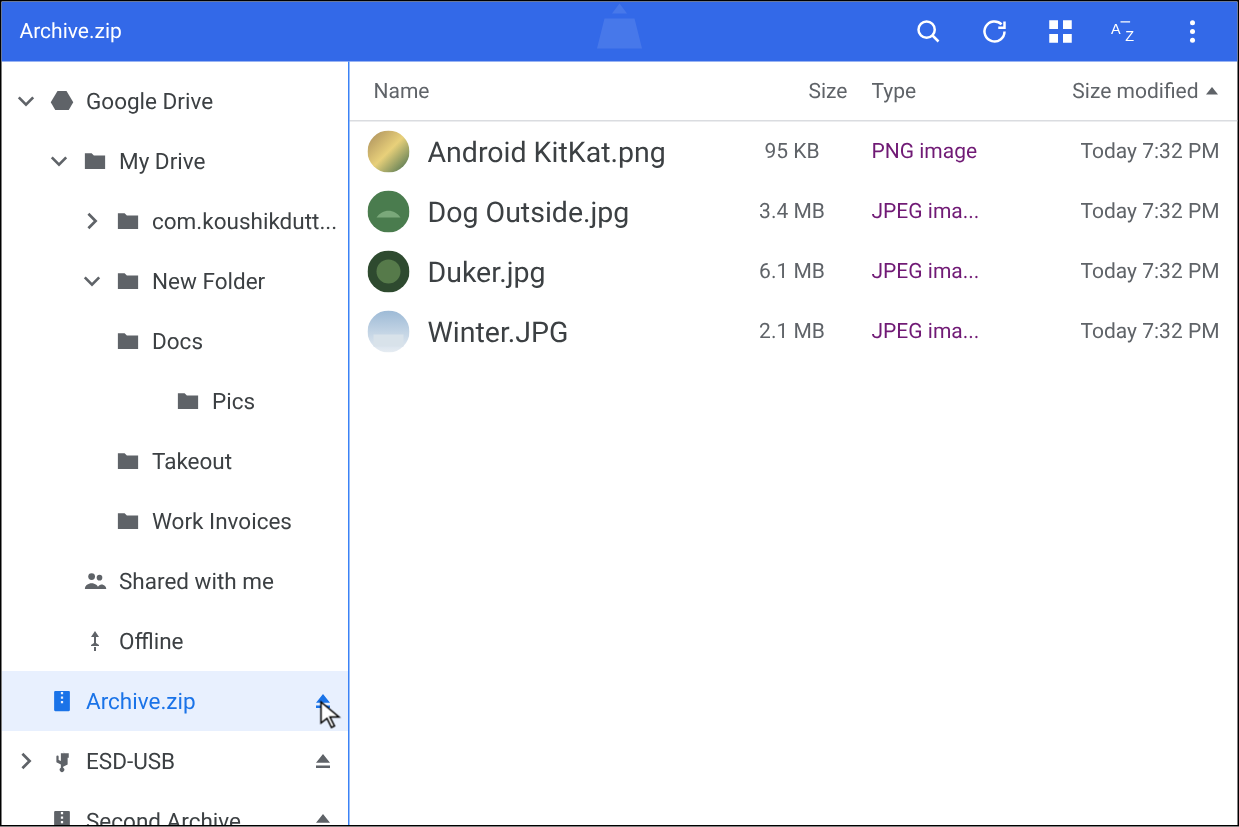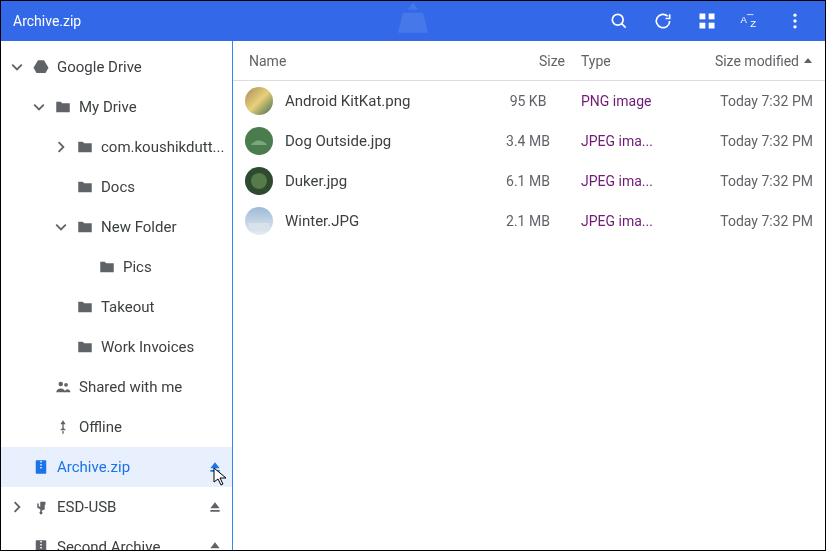--- a/index.html
+++ b/index.html
@@ -79,21 +79,21 @@
   }
   .tree-item .eject {
     width: 22px;
     display: flex; align-items: center; justify-content: center;
     color: #5f6368;
   }
   .tree-item.selected .eject { color: #1a73e8; }
   .indent-0 { padding-left: 4px; }
   .indent-1 { padding-left: 26px; }
   .indent-2 { padding-left: 48px; }
-  .indent-3 { padding-left: 70px; }
+  .indent-3 { padding-left: 88px; }
 
   .main { flex: 1; display: flex; flex-direction: column; min-width: 0; }
   .cols {
     display: flex;
     align-items: center;
     height: 40px;
     border-bottom: 1px solid #dadce0;
     color: #5f6368;
     font-size: 14px;
     padding: 0 12px;
@@ -108,21 +108,21 @@
     align-items: center;
     height: 40px;
     padding: 0 12px;
     cursor: pointer;
   }
   .row .thumb {
     width: 28px; height: 28px;
     margin-right: 12px;
     display: flex; align-items: center; justify-content: center;
   }
-  .row .fname { flex: 1; font-size: 15px; color: #3c4043; }
+  .row .fname { flex: 1; font-size: 19px; color: #3c4043; }
   .row .fsize { width: 90px; text-align: center; padding-right: 16px; color: #5f6368; }
   .row .ftype { width: 104px; color: #701a75; white-space: nowrap; overflow: hidden; text-overflow: ellipsis; }
   .row .fdate { width: 128px; text-align: right; color: #5f6368; }
   .cursor {
     position: absolute;
     left: 213px; top: 467px;
     pointer-events: none;
     z-index: 99;
   }
 </style>
@@ -211,40 +211,40 @@
             </svg>
           </span>
         <span class="node-icon">
             <svg width="18" height="18" viewBox="0 0 24 24" fill="currentColor">
               <path d="M3 5h6l2 2h10v12H3V5z"></path>
             </svg>
           </span>
         <span class="label">com.koushikdutt...</span>
       </div>
       <div class="tree-item indent-2">
-        <span class="caret"></span>
-        <span class="node-icon">
-            <svg width="18" height="18" viewBox="0 0 24 24" fill="currentColor">
-              <path d="M3 5h6l2 2h10v12H3V5z"></path>
-            </svg>
-          </span>
-        <span class="label">Docs</span>
-      </div>
-      <div class="tree-item indent-2">
         <span class="caret">
             <svg width="12" height="12" viewBox="0 0 10 10">
               <path d="M1 3l4 4 4-4" fill="none" stroke="currentColor" stroke-width="1.5"></path>
             </svg>
           </span>
         <span class="node-icon">
             <svg width="18" height="18" viewBox="0 0 24 24" fill="currentColor">
               <path d="M3 5h6l2 2h10v12H3V5z"></path>
             </svg>
           </span>
         <span class="label">New Folder</span>
+      </div>
+      <div class="tree-item indent-2">
+        <span class="caret"></span>
+        <span class="node-icon">
+            <svg width="18" height="18" viewBox="0 0 24 24" fill="currentColor">
+              <path d="M3 5h6l2 2h10v12H3V5z"></path>
+            </svg>
+          </span>
+        <span class="label">Docs</span>
       </div>
       <div class="tree-item indent-3">
         <span class="caret"></span>
         <span class="node-icon">
             <svg width="18" height="18" viewBox="0 0 24 24" fill="currentColor">
               <path d="M3 5h6l2 2h10v12H3V5z"></path>
             </svg>
           </span>
         <span class="label">Pics</span>
       </div>

